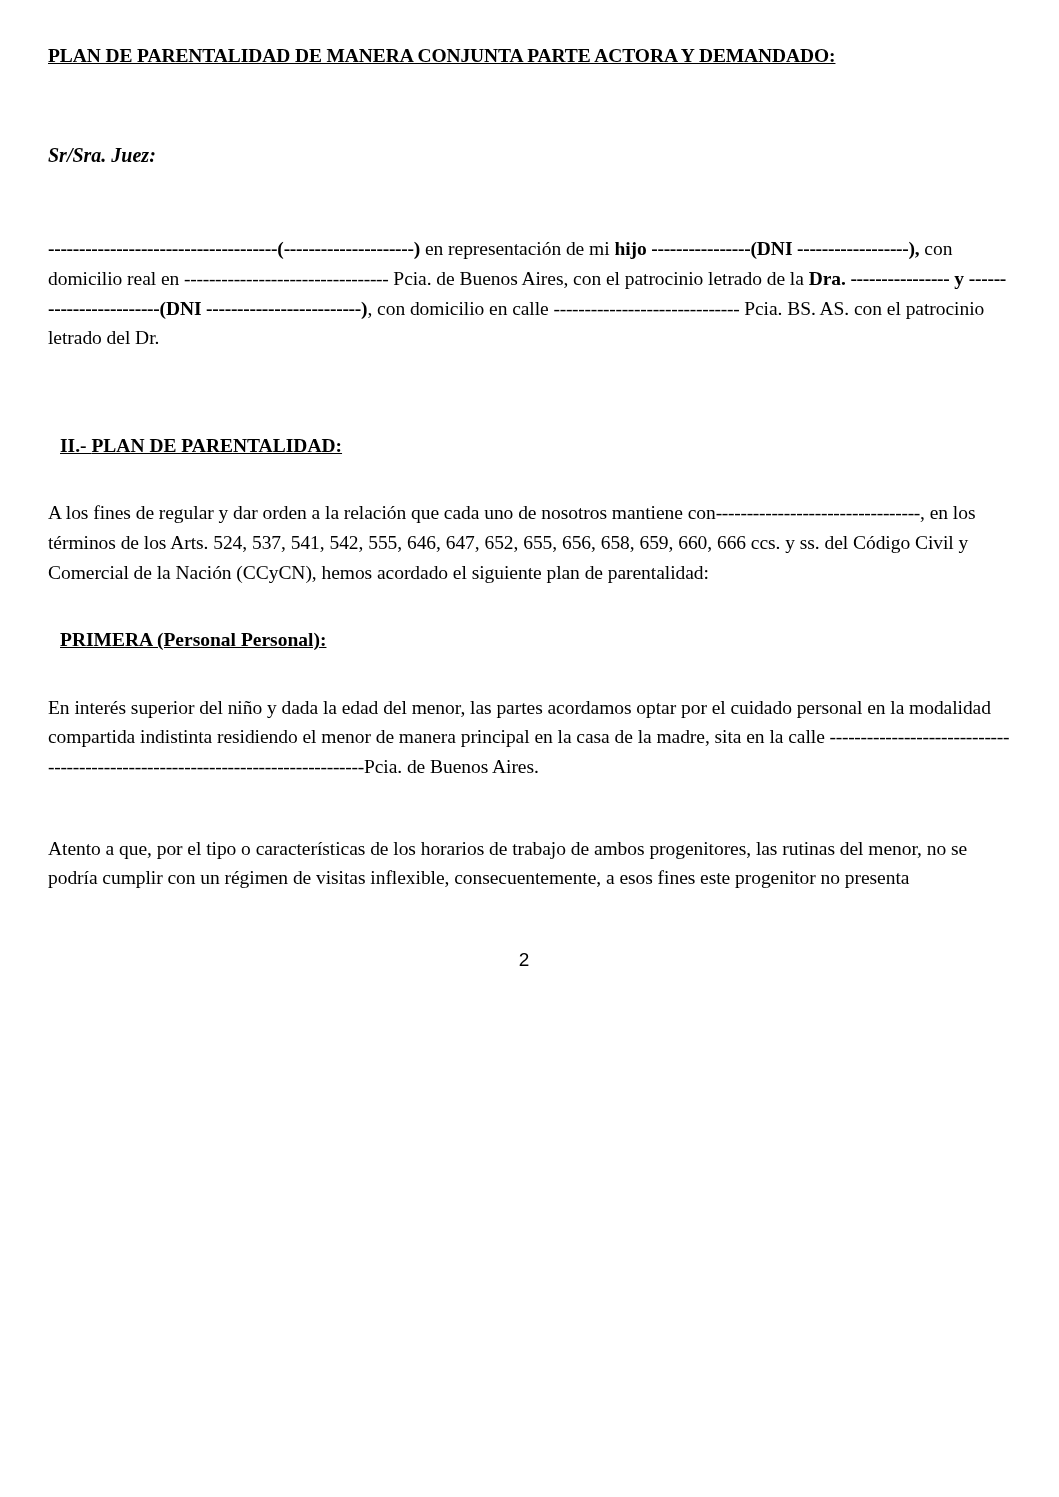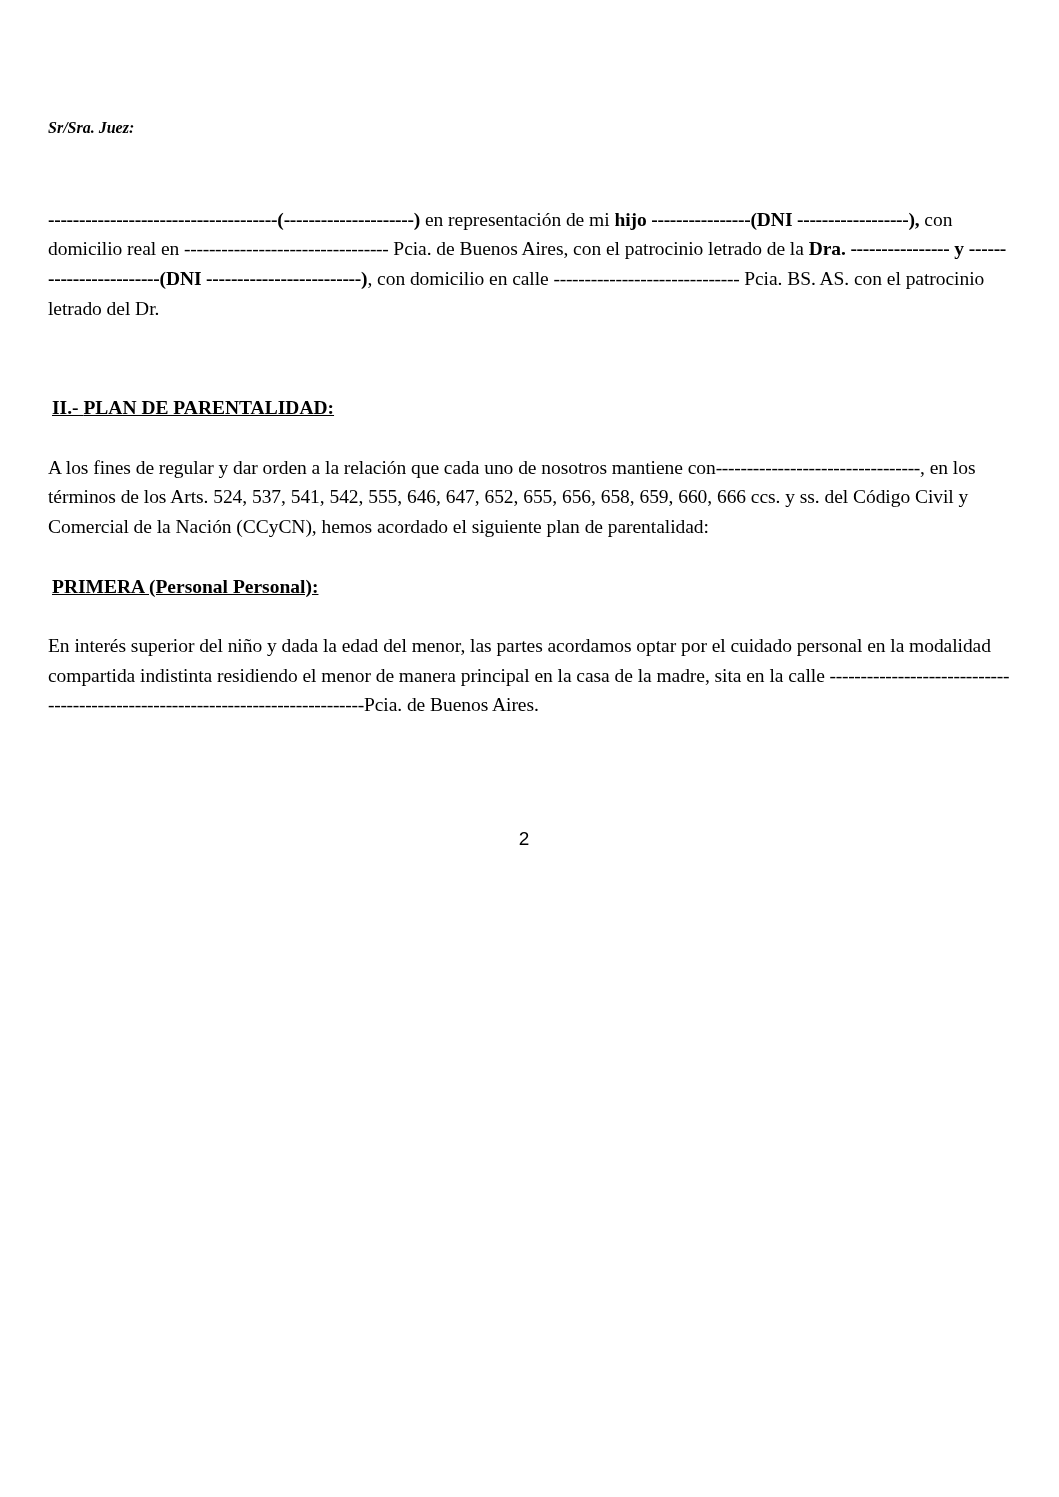--- a/index.html
+++ b/index.html
@@ -30,57 +30,58 @@
     letter-spacing: -0.1px;
     line-height: 1.25;
     margin: 0;
     white-space: nowrap;
   }
   .spacer-xl { height: 74px; }
   .spacer-l  { height: 66px; }
   .spacer-s  { height: 26px; }
 
   .salutation {
-    font-size: 16px;
+    font-size: 20px;
     font-weight: bold;
     font-style: italic;
     margin: 0;
     line-height: 1.3;
   }
   p.body-par {
     font-size: 19.5px;
     line-height: 29.6px;
     margin: 0;
     text-align: left;
     letter-spacing: -0.05px;
   }
   .heading-par {
     font-size: 19.5px;
     line-height: 29.6px;
-    margin: 4px;
+    margin: 12px;
     font-weight: bold;
   }
   .u { text-decoration: underline; }
   .b { font-weight: bold; }
   .dash { letter-spacing: -0.3px; }
   .dash-b { font-weight: bold; letter-spacing: -0.3px; }
   .page-number {
     margin-top: 56px;
     text-align: center;
     font-family: "Liberation Sans", "DejaVu Sans", sans-serif;
     font-size: 19px;
     line-height: 1.2;
     padding-right: 10px;
   }
 </style>
 </head>
 <body>
 
 <div class="page">
 
+  <h1 class="doc-title">PLAN DE PARENTALIDAD DE MANERA CONJUNTA PARTE ACTORA Y DEMANDADO:</h1>
 
   <div class="spacer-xl"></div>
 
   <p class="salutation">Sr/Sra. Juez:</p>
 
   <div class="spacer-l"></div>
 
   <p class="body-par"><span class="dash-b">-------------------------------------</span><span class="b">(</span><span class="dash-b">---------------------</span><span class="b">)</span><span> en representación de mi </span><span class="b">hijo</span><span class="dash-b"> ----------------</span><span class="b">(DNI</span><span class="dash-b"> -------------</span><span class="dash-b">-----)</span><span class="b">,</span><span> con domicilio real en </span><span class="dash">---------------------------------</span><span> Pcia. de Buenos Aires, con el patrocinio letrado de la </span><span class="b">Dra.</span><span class="dash-b"> ----------------</span><span class="b"> y </span><span class="dash-b">------------------------</span><span class="b">(DNI</span><span class="dash-b"> -------------------------</span><span class="b">)</span><span>, con domicilio en calle </span><span class="dash">------------------------</span><span class="dash">------</span><span> Pcia. BS. AS. con el patrocinio letrado del Dr.</span></p>
 
   <div class="spacer-l"></div>
@@ -97,16 +98,17 @@
 
   <div class="spacer-s"></div>
 
   <p class="body-par"><span>En interés superior del niño y dada la edad del menor, las partes acordamos optar por el cuidado personal en la modalidad compartida indistinta residiendo el menor de manera principal en la casa de la madre, sita en la calle </span><span class="dash">--------------------------------------------------------------------------------</span><span>Pcia. de Buenos Aires.</span></p>
 
   <div class="spacer-s"></div>
 
 
   <div class="spacer-s"></div>
 
+  <p class="body-par">Atento a que, por el tipo o características de los horarios de trabajo de ambos progenitores, las rutinas del menor, no se podría cumplir con un régimen de visitas inflexible, consecuentemente, a esos fines este progenitor no presenta</p>
 
   <div class="page-number">2</div>
 
 </div>
 
 </body></html>

